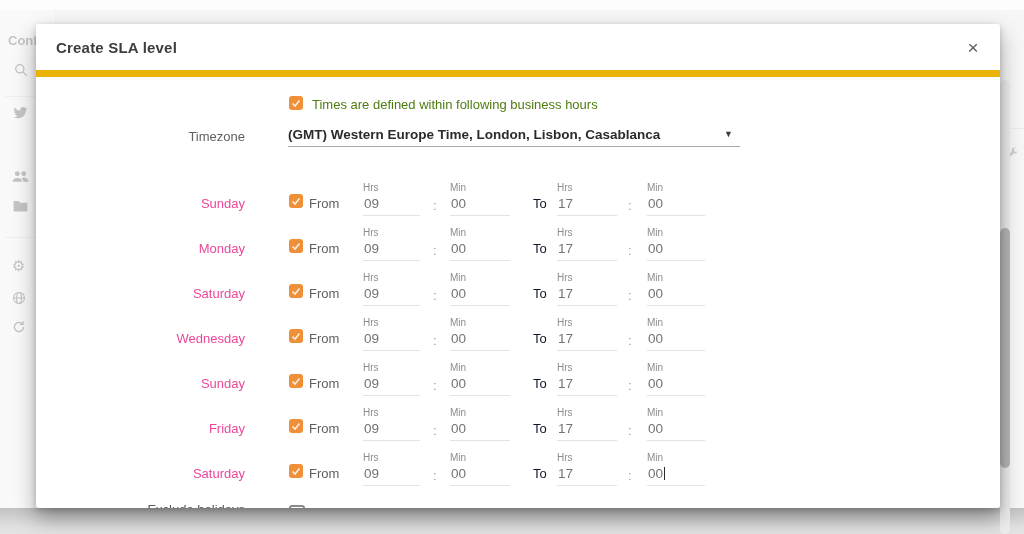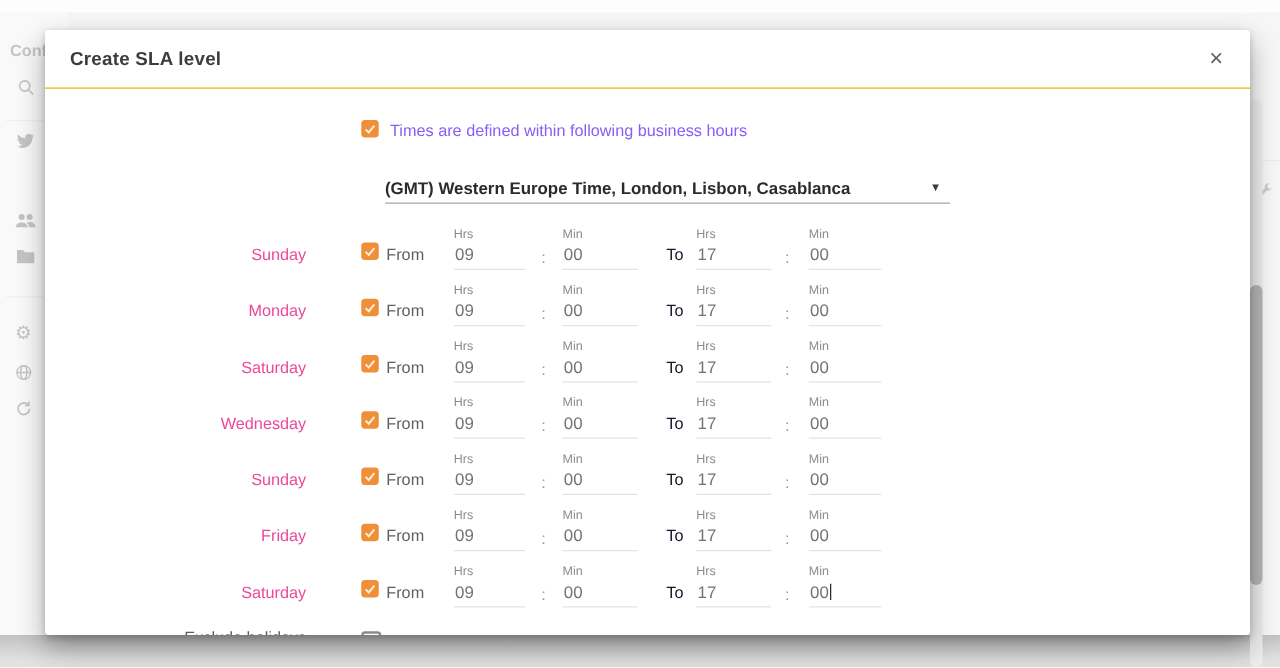--- a/index.html
+++ b/index.html
@@ -21,37 +21,37 @@
   .bottom-shade{position:absolute;left:0;bottom:0;width:100%;height:26px;z-index:5;
     background:linear-gradient(#c2c2c2,#e0e0e0 75%,#e3e3e3);}
 
   
   .scrollbar{position:absolute;right:14px;top:80px;width:10px;height:454px;z-index:6;background:#ededed;border-radius:5px;}
   .scroll-thumb{position:absolute;left:0;top:148px;width:10px;height:240px;background:#b6b6b6;border-radius:5px;}
 
   
   .modal{position:absolute;left:36px;top:24px;width:964px;height:484px;background:#fff;z-index:10;
     border-radius:3px;box-shadow:0 10px 22px rgba(0,0,0,0.32),0 2px 6px rgba(0,0,0,0.18);overflow:hidden;}
-  .modal-header{position:absolute;left:0;top:0;width:100%;height:46px;border-bottom:1px solid #eab308;background:#fff;}
+  .modal-header{position:absolute;left:0;top:0;width:100%;height:46px;border-bottom:7px solid #eab308;background:#fff;}
   .modal-title{position:absolute;left:20px;top:15px;font-size:15px;font-weight:bold;color:#3c3c3c;letter-spacing:.2px;}
   .close-btn{position:absolute;right:14px;top:11px;width:26px;height:26px;text-align:center;line-height:26px;
     font-size:19px;color:#5f5f5f;cursor:pointer;}
 
   
   .checkbox{position:absolute;width:14px;height:14px;border-radius:3px;background:var(--accent,#EF9038);}
   .checkbox svg{position:absolute;left:1px;top:1px;}
   .checkbox.unchecked{background:#fff;border:2px solid #8a8a8a;width:12px;height:12px;}
 
   .bh-row{position:absolute;left:0;top:71px;width:100%;height:20px;}
   .bh-row .checkbox{left:253px;top:1px;}
-  .bh-label{position:absolute;left:276px;top:2px;font-size:13px;color:#8b5cf6;}
+  .bh-label{position:absolute;left:276px;top:2px;font-size:13px;color:#4d7c0f;}
 
   .tz-row{position:absolute;left:0;top:97px;width:100%;height:30px;}
   .row-label{position:absolute;left:59px;top:8px;width:150px;text-align:right;font-size:13px;color:#5f5f5f;}
-  .tz-select{position:absolute;left:252px;top:16px;width:452px;height:25px;border-bottom:1px solid var(--tz-underline,#a8a8a8);cursor:pointer;margin-left:20px;}
+  .tz-select{position:absolute;left:252px;top:0;width:452px;height:25px;border-bottom:1px solid var(--tz-underline,#a8a8a8);cursor:pointer;}
   .tz-value{position:absolute;left:0;top:6px;font-size:13.5px;color:#2b2b2b;font-weight:bold;white-space:nowrap;}
   .tz-arrow{position:absolute;left:436px;top:8px;font-size:9px;color:#3d3d3d;}
 
   .days-list{position:absolute;left:0;top:156px;width:100%;}
   .day-row{position:relative;width:100%;height:45px;}
   .day-label{position:absolute;left:59px;top:16px;width:150px;text-align:right;font-size:13px;color:#ec4899;}
   .day-row .checkbox{left:253px;top:14px;}
   .from-label{position:absolute;left:273px;top:16px;font-size:13px;color:#5f5f5f;}
   .to-label{position:absolute;left:497px;top:16px;font-size:13px;color:#0f172a;}
   .field{position:absolute;top:2px;height:36px;}
@@ -142,20 +142,21 @@
     <div class="bh-row">
       <span class="checkbox">
         <svg width="12" height="12" viewBox="0 0 12 12">
             <polyline points="2.5,6.5 5,9 9.5,3.5" fill="none" stroke="#fff" stroke-width="1.6" opacity="0.85"></polyline>
           </svg>
       </span>
       <span class="bh-label">Times are defined within following business hours</span>
     </div>
 
     <div class="tz-row">
+      <div class="row-label">Timezone</div>
       <div class="tz-select">
         <span class="tz-value">(GMT) Western Europe Time, London, Lisbon, Casablanca</span>
         <span class="tz-arrow">▼</span>
       </div>
     </div>
 
     <div class="days-list">
         <div class="day-row">
     <div class="day-label">Sunday</div>
     <span class="checkbox">

